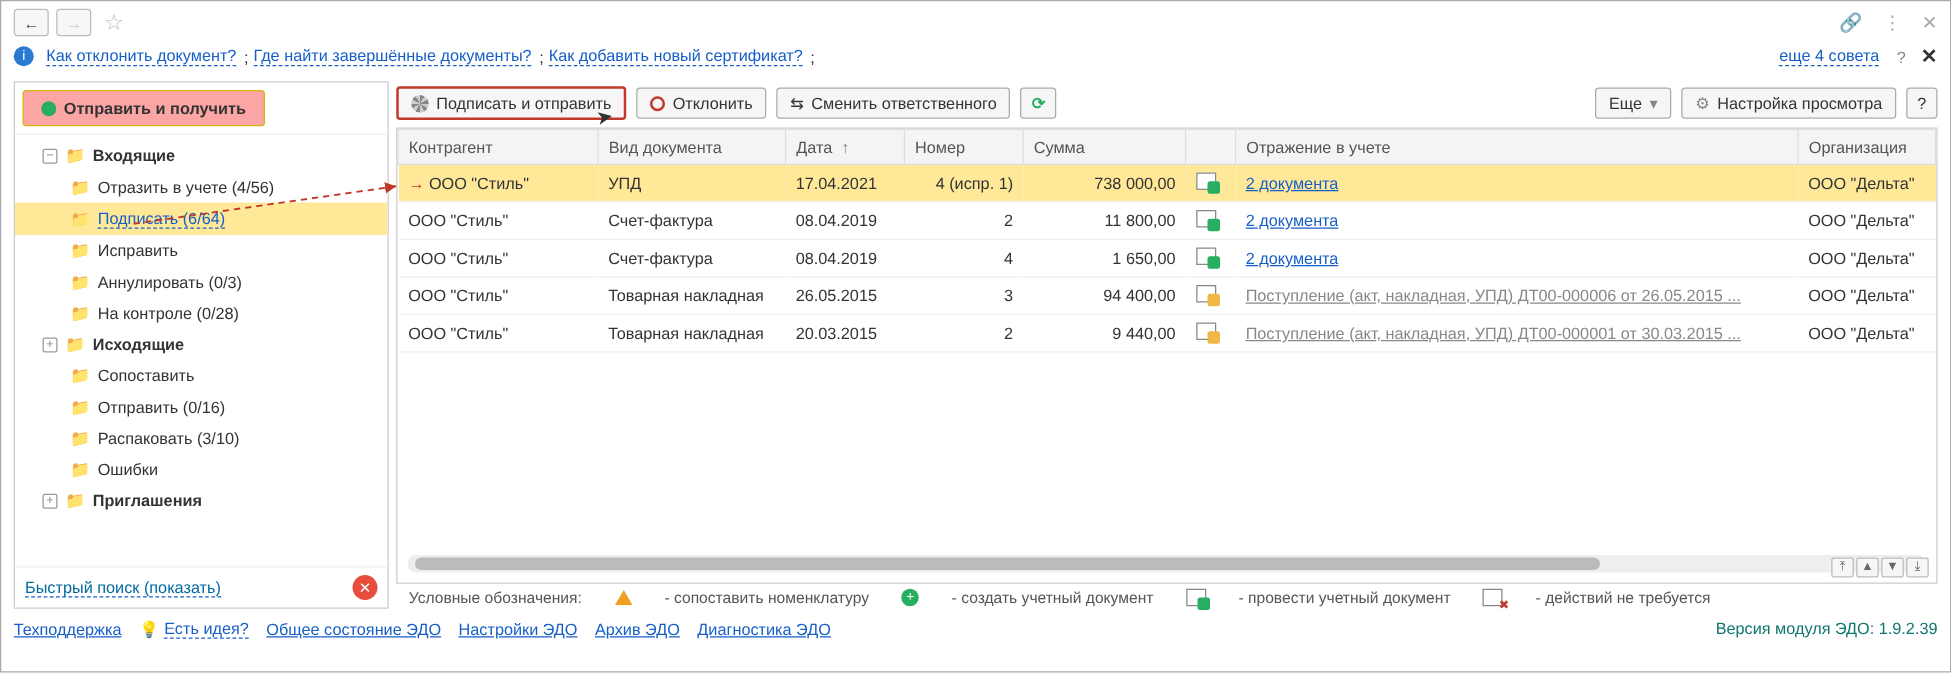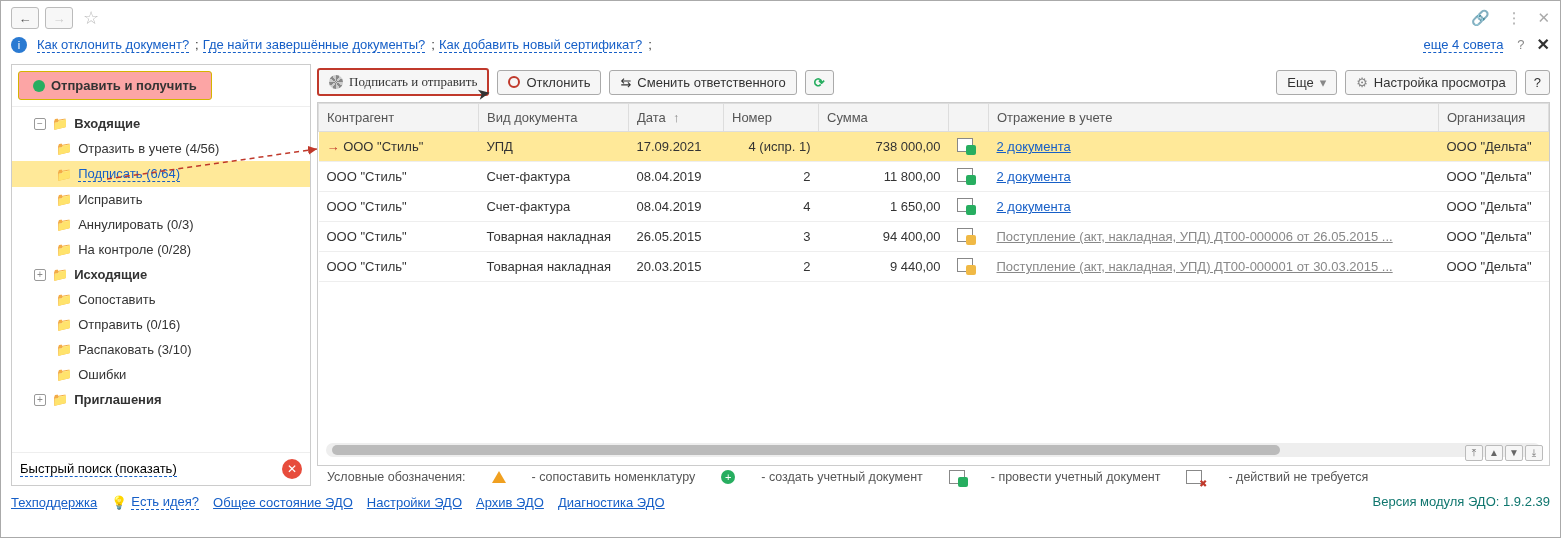--- a/index.html
+++ b/index.html
@@ -85,38 +85,38 @@
   .tree-item.selected { background: #ffe999; }
   .tree-item.selected .lbl { color: #165fc7; border-bottom: 1px dashed #165fc7;}
   .tree-expander { width: 12px; text-align: center; color: #888; font-size: 10px; border:1px solid #999; line-height:10px; height:12px; border-radius:2px;}
   .folder-icon { color: #f0b945; }
   .tree-label { }
   .sidebar-footer {
     padding: 6px 8px;
     border-top: 1px solid #eee;
     display: flex; align-items: center; justify-content: space-between;
   }
-  .link-dashed { color: #000000; border-bottom: 1px dashed #165fc7; cursor: pointer;}
+  .link-dashed { color: #0369a1; border-bottom: 1px dashed #165fc7; cursor: pointer;}
   .round-del {
     width: 20px; height: 20px; border-radius: 50%;
     background: #e74c3c; color: #fff; font-size: 12px;
     display: inline-flex; align-items: center; justify-content: center; cursor: pointer;
   }
   .content {
     flex: 1;
     margin: 4px 10px 4px 6px;
     display: flex; flex-direction: column;
     min-width: 0;
   }
   .content-toolbar {
     display: flex; align-items: center; gap: 8px;
     padding: 4px 0 6px 0;
   }
   .content-toolbar .spacer { flex: 1; }
-  .btn.highlight { border: 2px solid #c0392b; font-family: Liberation Serif, serif; }
+  .btn.highlight { border: 2px solid #c0392b; }
   .btn .circle-green { width:12px;height:12px;border-radius:50%;background:#27ae60;display:inline-block;}
   .btn .circle-red { width:12px;height:12px;border-radius:50%;border:2px solid #c0392b;display:inline-block;}
   .btn .sign-wait {
      width:14px;height:14px;border-radius:50%;
      background: repeating-conic-gradient(#888 0 30deg, #ccc 30deg 60deg);
      display:inline-block;
   }
   .btn .swap-icon::before { content: "⇆"; font-size: 13px;}
   .btn .refresh-icon { color: #27ae60; font-weight: bold;}
   .btn .gear-icon { color: #888; }
@@ -366,21 +366,21 @@
             <th style="">Сумма</th>
             <th></th>
             <th>Отражение в учете</th>
             <th>Организация</th>
           </tr>
         </thead>
         <tbody id="tbody">
             <tr class="sel">
               <td><span class="row-arrow">→ </span>ООО "Стиль"</td>
               <td>УПД</td>
-              <td>17.09.2021</td>
+              <td>17.04.2021</td>
               <td class="right">4 (испр. 1)</td>
               <td class="right">738 000,00</td>
               <td><span class="status-icon green"></span></td>
               <td><span class="doclink">2 документа</span></td>
               <td>ООО "Дельта"</td>
             </tr>
             <tr>
               <td>ООО "Стиль"</td>
               <td>Счет-фактура</td>
               <td>08.04.2019</td>

